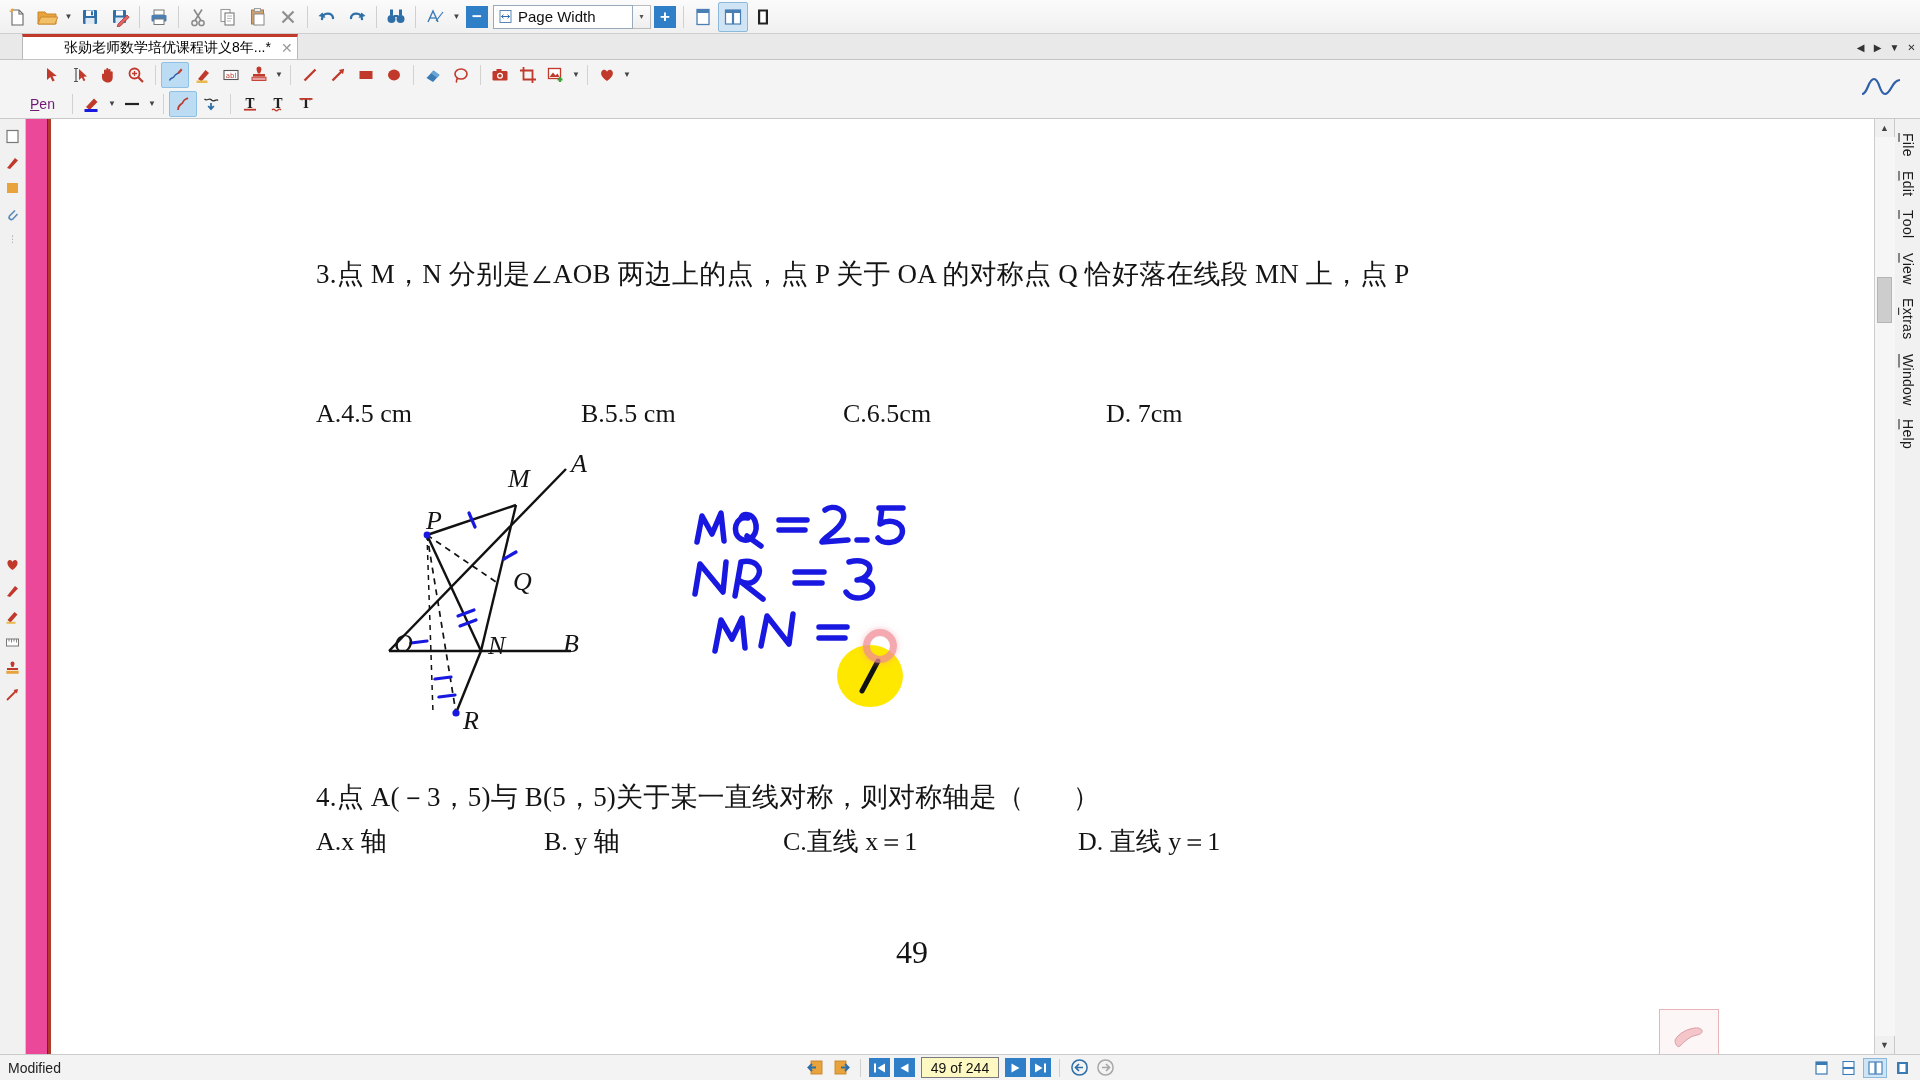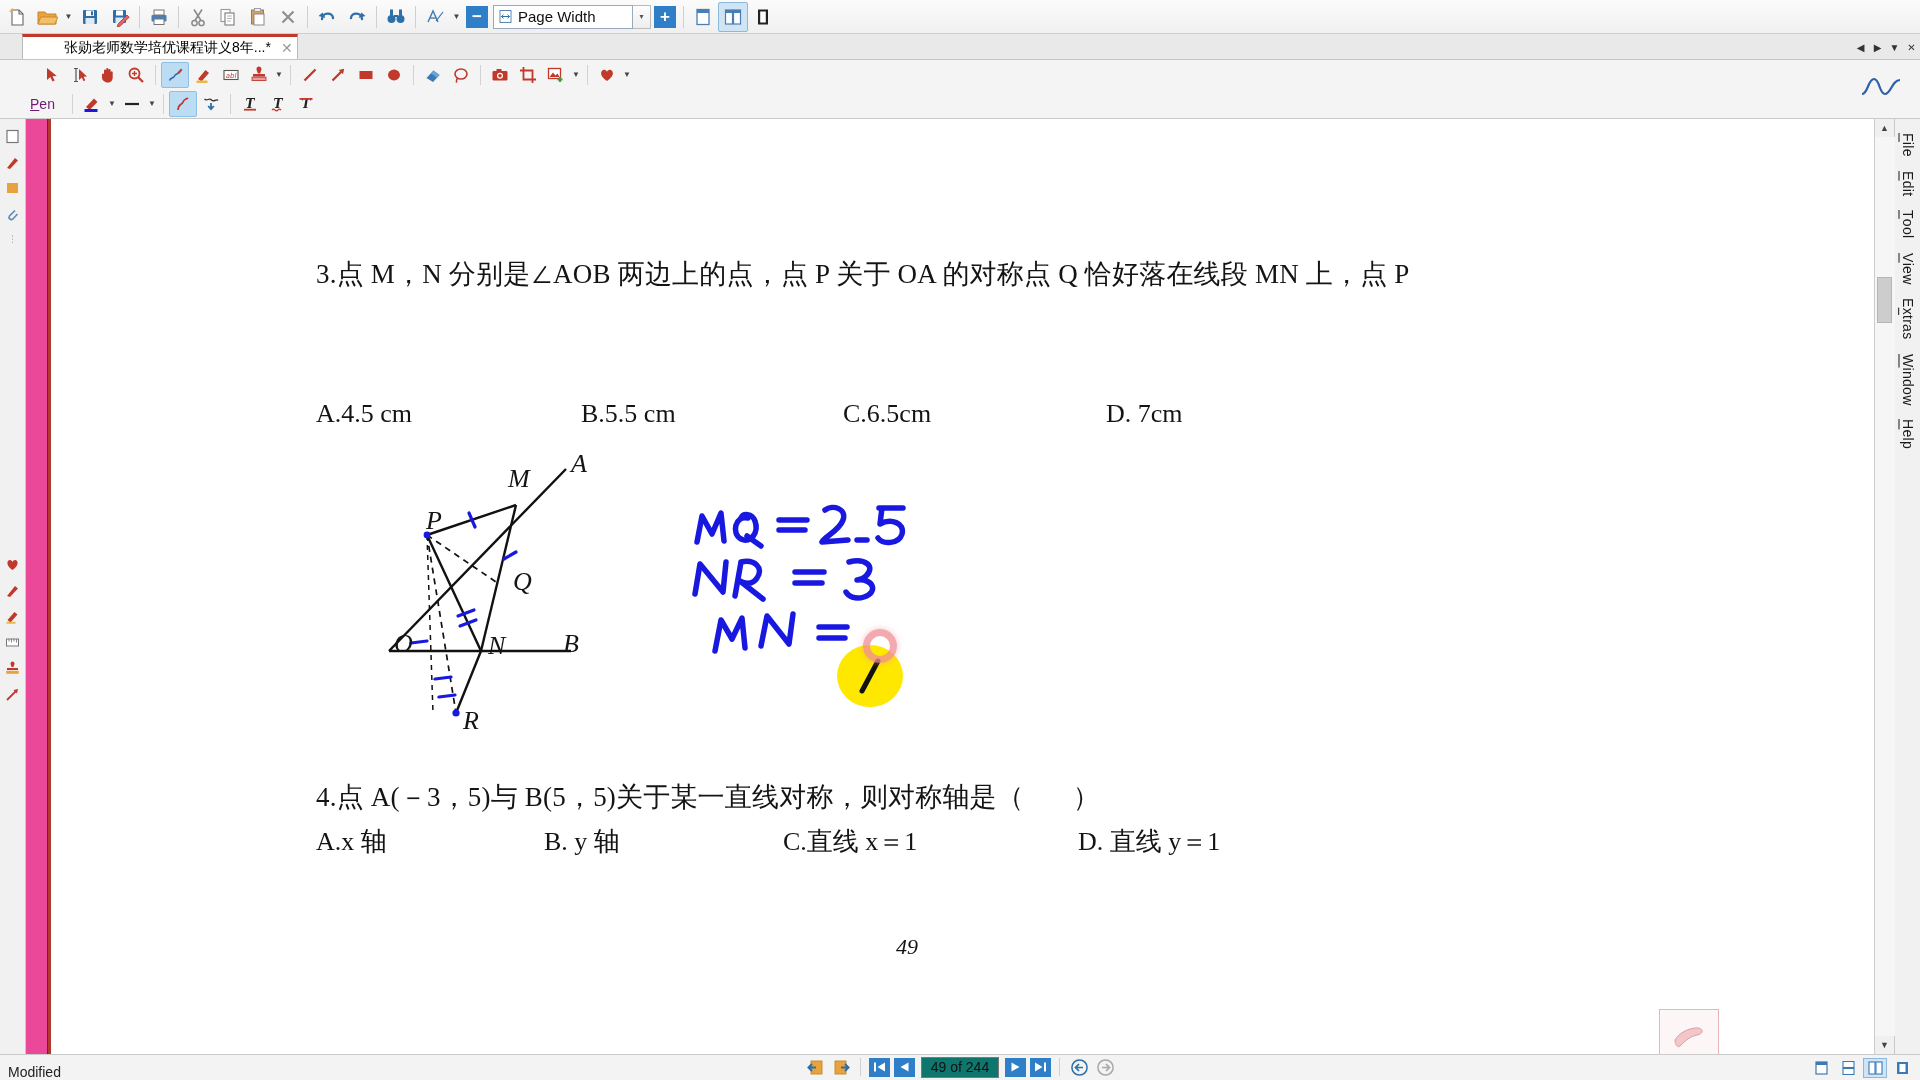--- a/index.html
+++ b/index.html
@@ -114,21 +114,21 @@
   .anno-row {
     height: 29px;
     display: flex;
     align-items: center;
     padding-left: 38px;
   }
   .anno-row.row2 { padding-left: 28px; }
   .ann-btn {
     width: 28px; height: 26px;
     display: flex; align-items: center; justify-content: center;
-    position: relative; border-radius: 2px; font-style: italic;
+    position: relative; border-radius: 2px;
   }
   .ann-btn.active {
     background: #bcdcf4; border: 1px solid #8cc0e4;
   }
   .ann-sep { width:1px; height:20px; background:#d2d2d2; margin:0 5px; }
   .ann-caret { width:12px; height:26px; display:flex; align-items:center; justify-content:center; font-size:8px; color:#444;}
   .pen-label {
     font-size: 14px; color: #701a75; padding: 0 12px 0 2px;
     font-family: "Liberation Sans", sans-serif;
   }
@@ -190,21 +190,21 @@
   }
   .doc-text {
     position: absolute;
     color: #141414;
     font-family: "Liberation Serif", serif;
     white-space: pre;
   }
   .q-line { font-size: 27px; letter-spacing: 0.2px; }
   .ital { font-style: italic; }
   .opts { font-size: 26px; }
-  .pagenum { font-size: 22px; font-style: italic; }
+  .pagenum { font-size: 32px; }
 
   
   .right-menu {
     width: 26px;
     background: #f1f1f1;
     border-left: 1px solid #c9c9c9;
     flex: 0 0 26px;
     display: flex; flex-direction: column;
     align-items: center;
     padding-top: 14px;
@@ -227,21 +227,21 @@
   }
   .sc-arrow { height: 18px; width: 20px; display:flex; align-items:center; justify-content:center; font-size:9px; color:#444; }
   .sc-track { flex:1; width:20px; background:#f6f6f6; position:relative; }
   .sc-thumb { position:absolute; left:2px; width:15px; background:#cdcdcd; border:1px solid #b5b5b5; }
 
   
   .statusbar {
     height: 26px;
     background: #f3f3f3;
     border-top: 1px solid #cacaca;
-    display: flex; align-items: flex-end;
+    display: flex; align-items: center;
     flex: 0 0 26px;
     position: relative;
   }
   .status-text {
     font-size: 14px; color: #222; padding-left: 8px;
     font-family: "Liberation Sans", sans-serif;
   }
   .status-center {
     position: absolute; left: 50%; transform: translateX(-50%);
     display: flex; align-items: center; height: 26px;
@@ -249,21 +249,21 @@
   .nav-btn {
     width: 22px; height: 19px; margin: 0 2px;
     display:flex; align-items:center; justify-content:center;
   }
   .nav-blue {
     width: 21px; height: 19px; background: #2f7fc8; margin: 0 2px;
     display:flex; align-items:center; justify-content:center;
     color:#fff;
   }
   .pagebox {
-    border: 1px solid #7a7a7a; background:#0f766e;
+    border: 1px solid #7a7a7a; background:#fef9c3;
     height: 21px; min-width: 78px;
     display:flex; align-items:center; justify-content:center;
     font-size: 14px; color:#111; margin: 0 4px; padding: 0 6px;
     font-family: "Liberation Sans", sans-serif;
   }
   .st-sep { width:1px; height:18px; background:#d0d0d0; margin:0 6px; }
   .status-right {
     position: absolute; right: 6px; top:0; height:26px;
     display:flex; align-items:center;
   }

